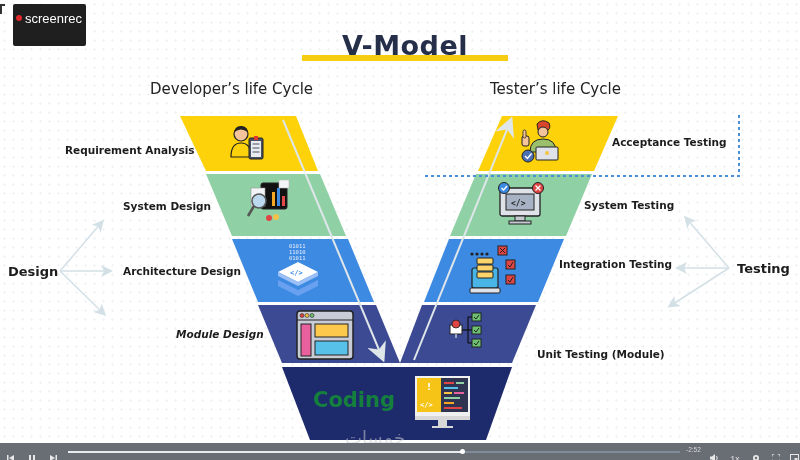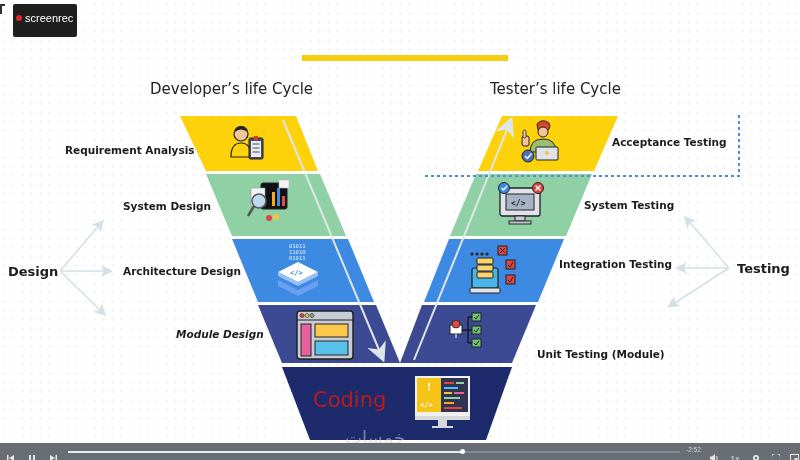--- a/index.html
+++ b/index.html
@@ -1,34 +1,34 @@
 <!DOCTYPE html>
 <html><head>
 <meta charset="utf-8">
 <style>
   html, body { margin:0; padding:0; }
   body { width:800px; height:460px; overflow:hidden; background:#ffffff; position:relative; font-family:"DejaVu Sans", sans-serif; }
   .stage { position:absolute; left:0; top:0; width:800px; height:443px; background:#ffffff; overflow:hidden; }
   .dots { position:absolute; inset:0; background-image: radial-gradient(#eef0f3 1px, transparent 1.2px); background-size:9px 9px; opacity:0.8; }
-  .rec-badge { position:absolute; left:13px; top:4px; height:28px; padding:0 4px 5px 3px; background:#1f1f1f; border-radius:2px; color:#fff; font-size:11px; line-height:11px; display:flex; align-items:center; gap:3px; font-family:"Liberation Sans", sans-serif; }
+  .rec-badge { position:absolute; left:13px; top:4px; height:28px; padding:0 4px 14px 3px; background:#1f1f1f; border-radius:2px; color:#fff; font-size:13px; line-height:11px; display:flex; align-items:center; gap:3px; font-family:"Liberation Sans", sans-serif; }
   .rec-dot { width:6px; height:6px; border-radius:50%; background:#e0292b; display:inline-block; }
   .corner-mark { position:absolute; left:0; top:4px; width:3px; height:8px; border-left:2px solid #333; border-top:2px solid #333; }
 
   .title { position:absolute; left:300px; top:30px; width:210px; text-align:center; font-family:"DejaVu Sans", sans-serif; font-weight:bold; font-size:27px; color:#262f4a; letter-spacing:0.5px; z-index:2; }
   .title-bar { position:absolute; left:302px; top:55px; width:206px; height:6px; background:#f7cd12; z-index:1; }
 
   .section-head { position:absolute; font-family:"DejaVu Sans", sans-serif; font-size:15px; color:#222; }
   .dev-head { left:150px; top:80px; }
   .test-head { left:490px; top:80px; }
 
   .stage-label { position:absolute; font-family:"DejaVu Sans", sans-serif; font-weight:bold; font-size:10.5px; color:#1c1c1c; white-space:nowrap; }
   .group-label { position:absolute; font-family:"DejaVu Sans", sans-serif; font-weight:bold; font-size:13px; color:#1c1c1c; }
 
   svg.vshape { position:absolute; left:0; top:0; }
-  .coding-label { position:absolute; left:313px; top:388px; font-family:"DejaVu Sans", sans-serif; font-weight:normal; font-size:21px; color:#b91c1c; }
+  .coding-label { position:absolute; left:313px; top:388px; font-family:"DejaVu Sans", sans-serif; font-weight:bold; font-size:21px; color:#15803d; }
 
   .watermark { position:absolute; left:345px; top:427px; font-size:18px; color:rgba(200,200,210,0.55); font-family:"DejaVu Sans", sans-serif; letter-spacing:1px; }
 
   .player { position:absolute; left:0; top:443px; width:800px; height:17px; background:#696e75; display:flex; align-items:center; }
   .pbtn { position:absolute; top:0; height:30px; display:flex; align-items:center; justify-content:center; color:#e8e8e8; font-size:8px; font-family:Liberation Mono, monospace; }
   .progress-track { position:absolute; left:68px; top:8px; width:612px; height:2px; background:#7f8c9c; }
   .progress-fill { position:absolute; left:0; top:0; height:2px; background:#e9ecef; }
   .progress-knob { position:absolute; top:-2px; width:5px; height:5px; border-radius:50%; background:#ffffff; }
   .time { position:absolute; left:686px; top:3px; font-size:6.5px; color:#d7d7d7; font-family:"Liberation Sans", sans-serif; }
 </style>
@@ -38,20 +38,21 @@
 <div class="stage">
   <div class="dots"></div>
 
   <div class="corner-mark"></div>
   <div class="rec-badge">
     <span class="rec-dot"></span>
     <span>screenrec</span>
   </div>
 
   <div class="title-bar"></div>
+  <div class="title">V-Model</div>
 
   <div class="section-head dev-head">Developer’s life Cycle</div>
   <div class="section-head test-head">Tester’s life Cycle</div>
 
   <svg class="vshape" width="800" height="443" viewBox="0 0 800 443">
     <defs>
       <marker id="arrowHead" markerWidth="8" markerHeight="8" refX="6" refY="4" orient="auto">
         <path d="M0,0 L8,4 L0,8 L2,4 Z" fill="#d3e0e6"></path>
       </marker>
       <marker id="arrowHeadBig" markerWidth="10" markerHeight="10" refX="7" refY="5" orient="auto">

